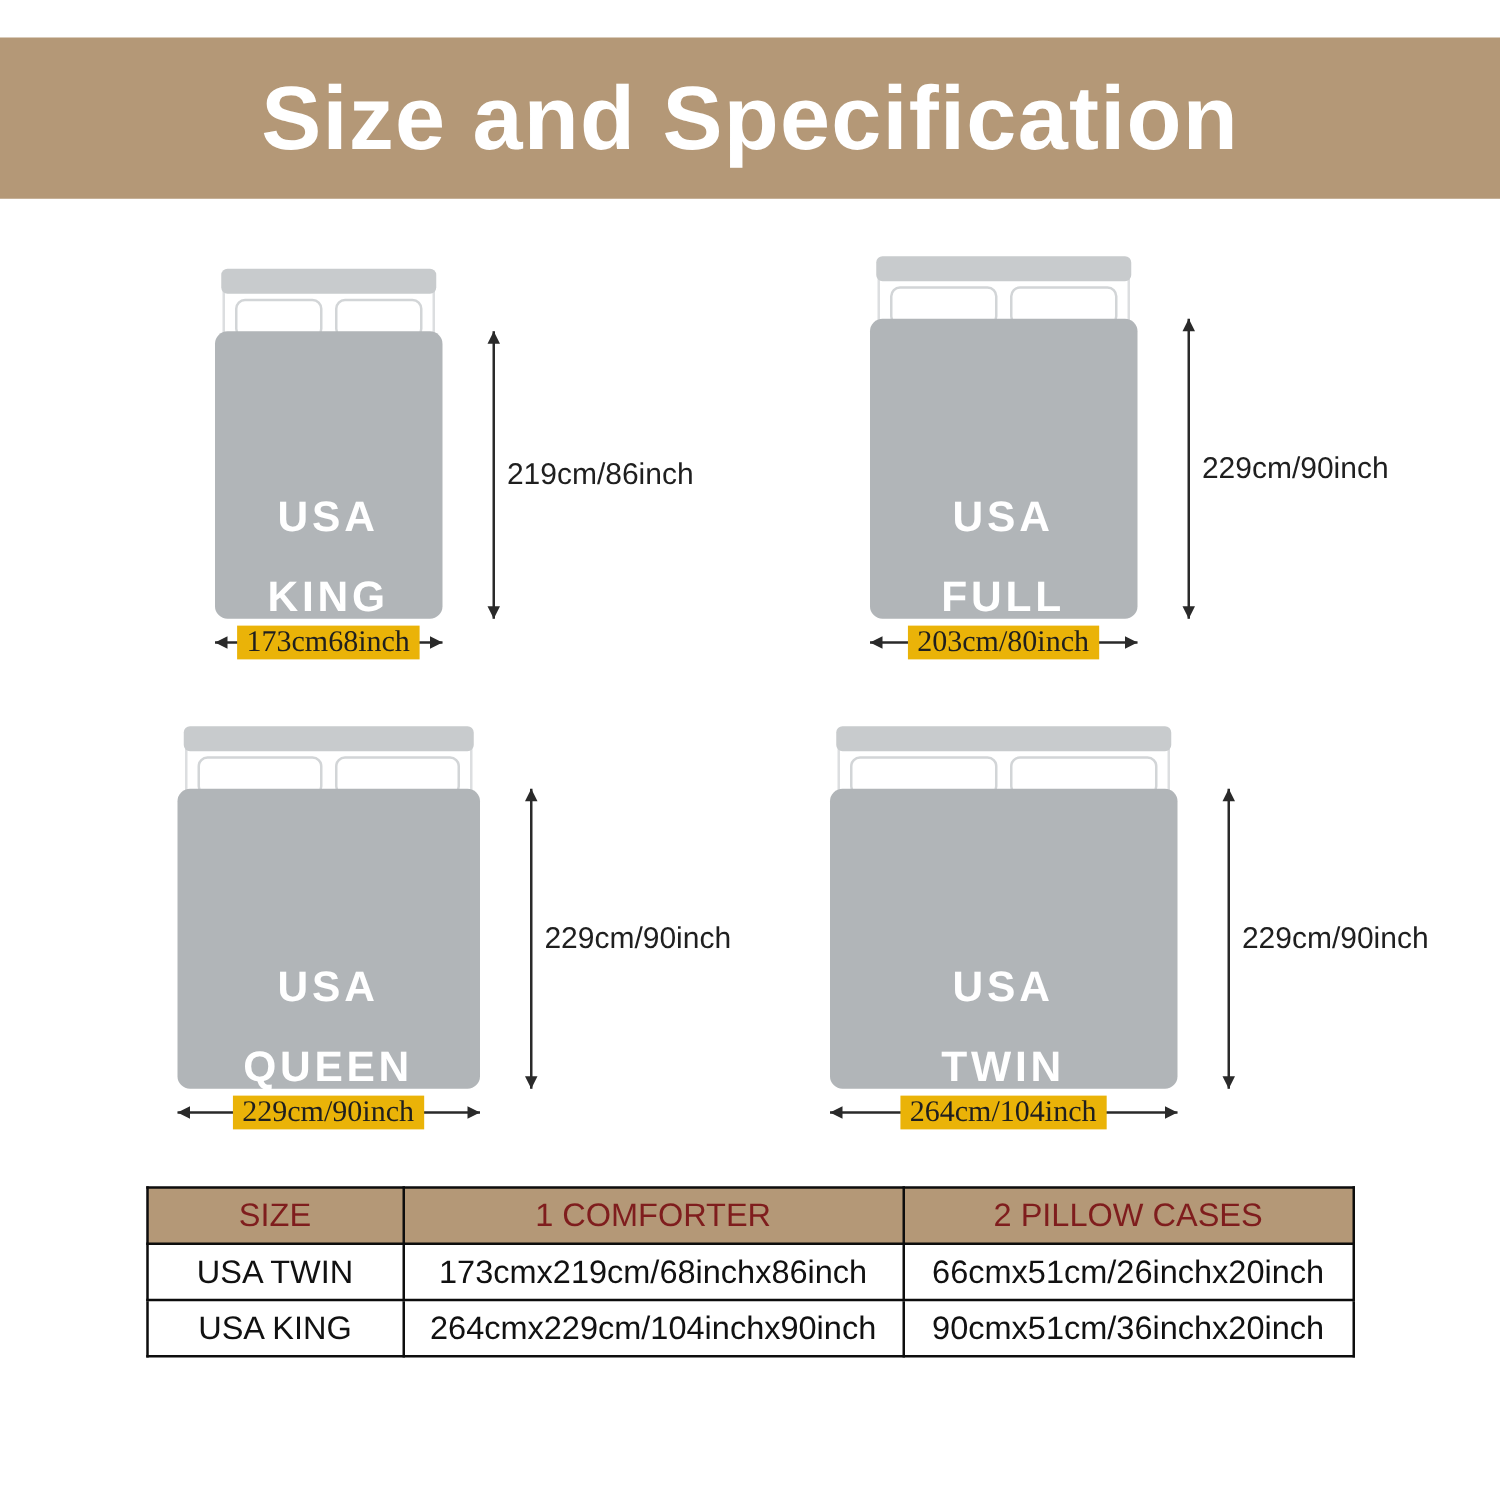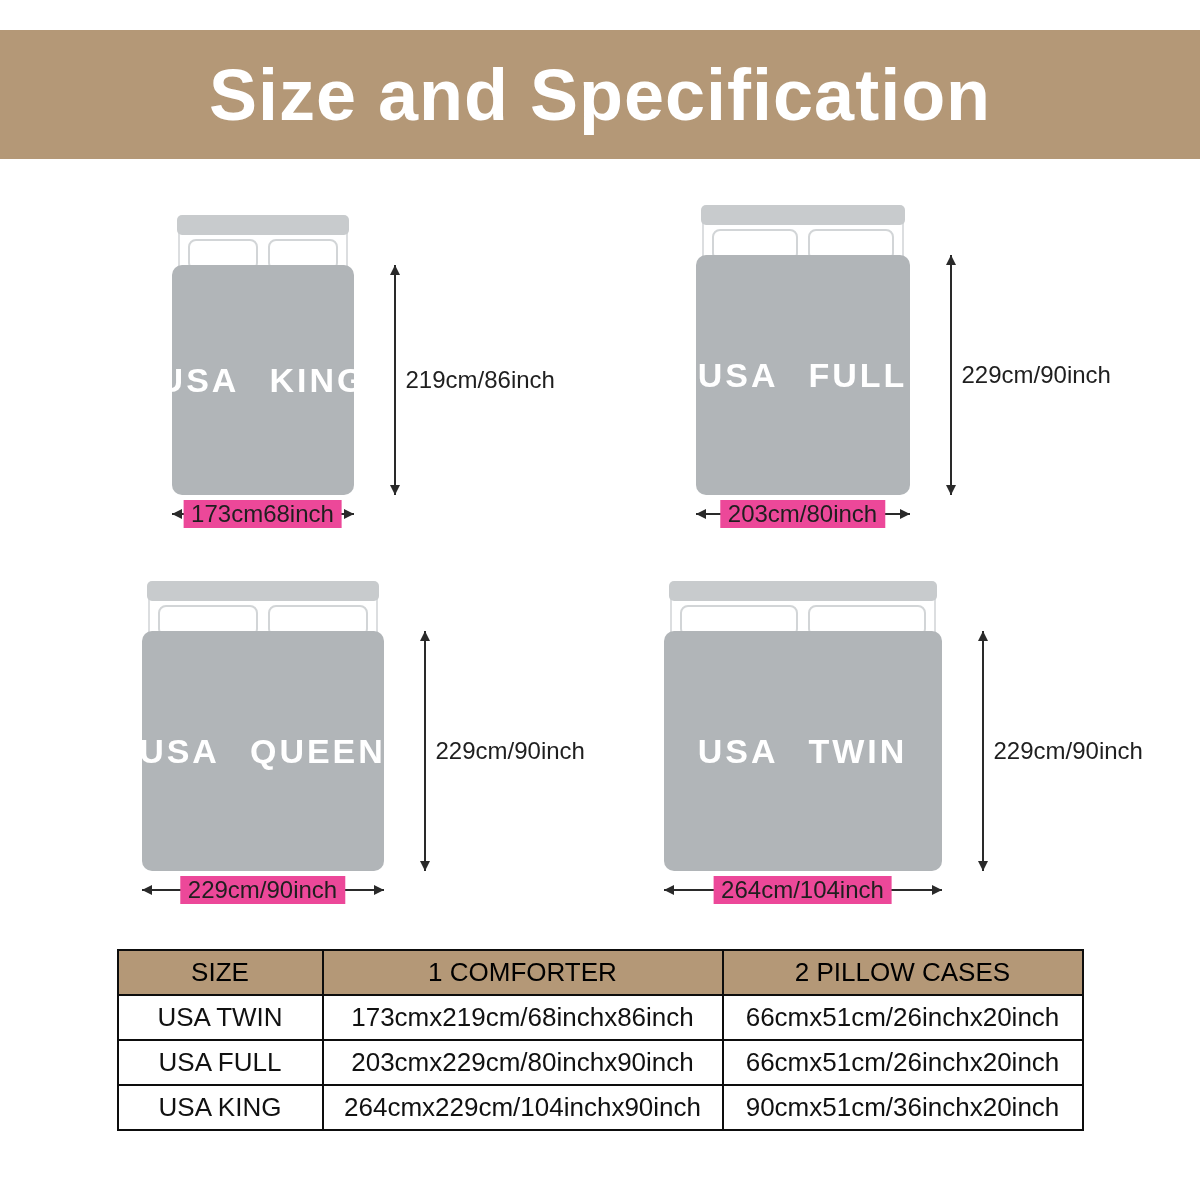--- a/index.html
+++ b/index.html
@@ -74,22 +74,23 @@
     background: #fff;
   }
   .comforter {
     position: absolute;
     left: 0; right: 0;
     top: 50px; bottom: 0;
     background: var(--comforter, #b1b5b8);
     border-radius: 10px;
     z-index: 3;
     display: flex;
+    flex-direction: column;
     align-items: center;
-    justify-content: center;
+    justify-content: flex-end;
     gap: 30px;
   }
   .comforter span {
     color: #fff;
     font-size: 34px;
     font-weight: bold;
     letter-spacing: 3px;
     line-height: 1;
   }
 
@@ -160,22 +161,23 @@
     position: absolute;
     right: 0; top: -4px;
     border-top: 5px solid transparent;
     border-bottom: 5px solid transparent;
     border-left: 10px solid #2a2a2a;
   }
   .h-dim .dim-label {
     position: absolute;
     left: 50%; top: 50%;
     transform: translate(-50%, -50%);
-    background: #ec4899;
+    background: #eab308;
     padding: 0 8px;
+    font-family: Liberation Serif, serif;
   }
 
   
   table.spec {
     width: 965px;
     margin: 36px auto 0;
     border-collapse: collapse;
     table-layout: fixed;
   }
   table.spec th, table.spec td {
@@ -183,21 +185,21 @@
     text-align: center;
     font-size: 26px;
     font-weight: normal;
     height: 45px;
     padding: 2px 4px;
     color: #111;
     white-space: nowrap;
   }
   table.spec thead th {
     background: var(--banner-bg, #b49877);
-    color: #000000;
+    color: #7f1d1d;
   }
 </style>
 </head>
 <body>
 
 <header class="banner">
   <h1>Size and Specification</h1>
 </header>
 
 <div class="beds">
@@ -305,23 +307,18 @@
       <th>2 PILLOW CASES</th>
     </tr>
   </thead>
   <tbody>
     <tr>
       <td>USA TWIN</td>
       <td>173cmx219cm/68inchx86inch</td>
       <td>66cmx51cm/26inchx20inch</td>
     </tr>
     <tr>
-      <td>USA FULL</td>
-      <td>203cmx229cm/80inchx90inch</td>
-      <td>66cmx51cm/26inchx20inch</td>
-    </tr>
-    <tr>
       <td>USA KING</td>
       <td>264cmx229cm/104inchx90inch</td>
       <td>90cmx51cm/36inchx20inch</td>
     </tr>
   </tbody>
 </table>
 
 </body></html>

